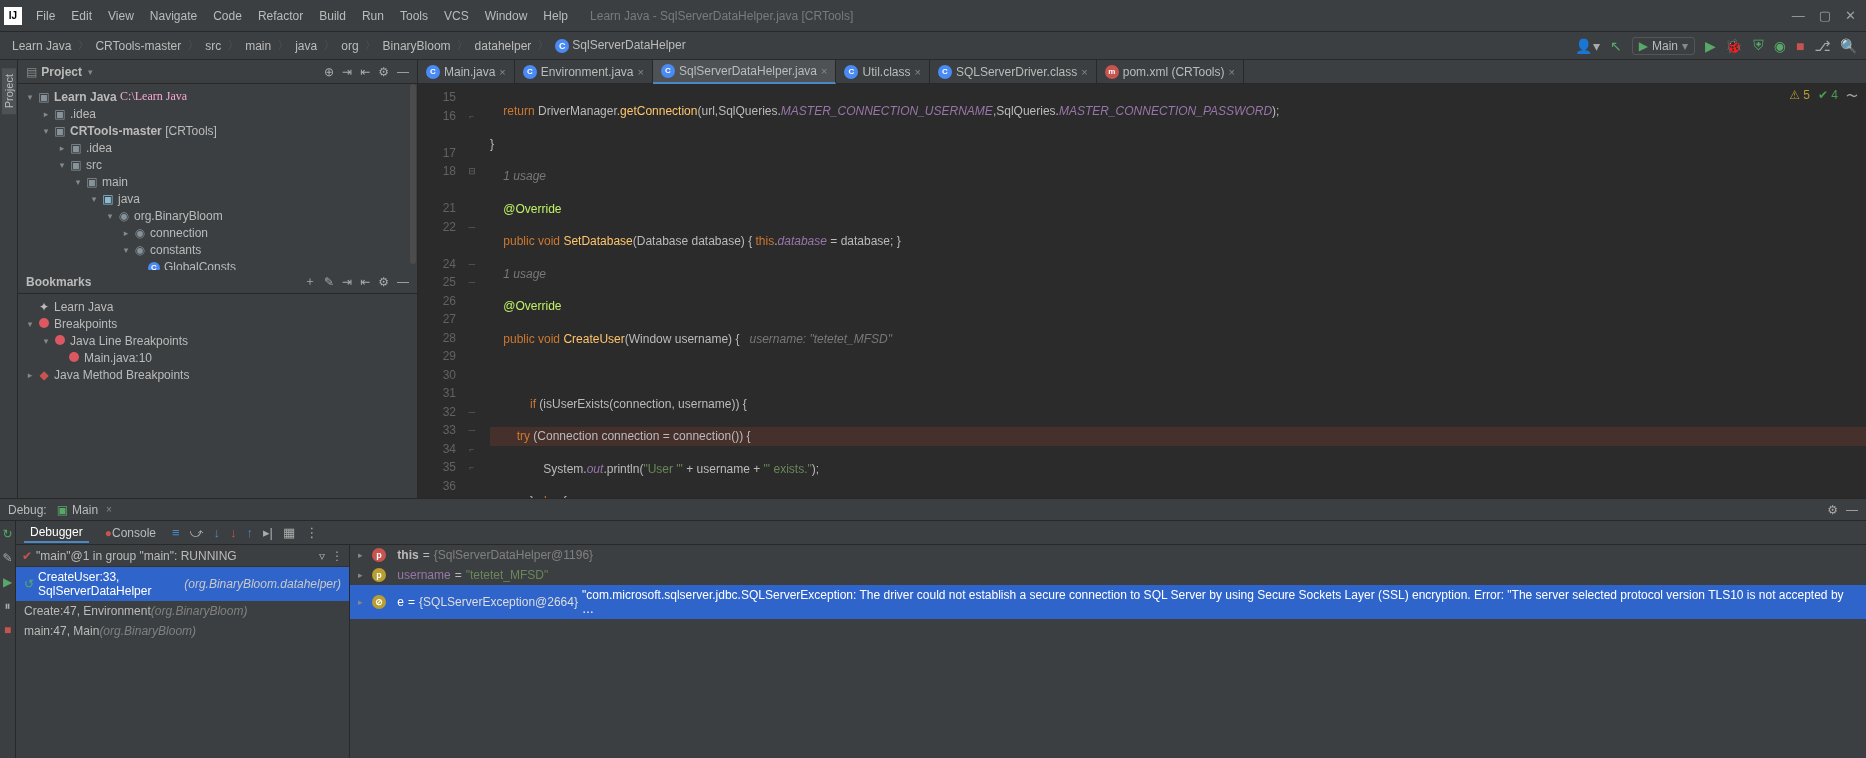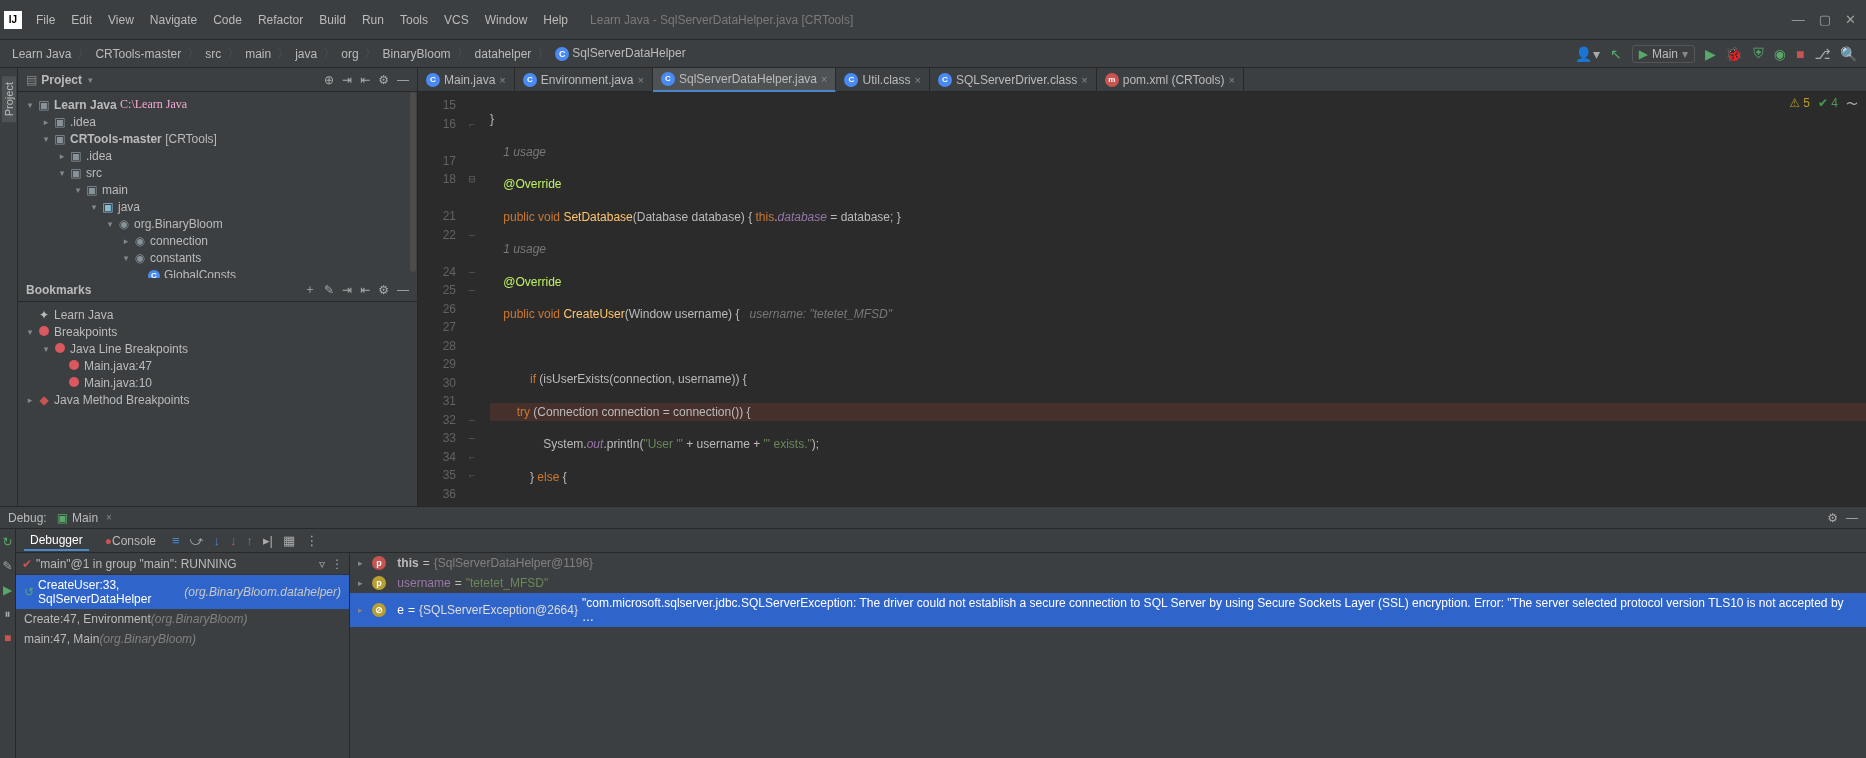--- a/index.html
+++ b/index.html
@@ -1,17 +1,17 @@
 <!DOCTYPE html>
 <html><head>
 <meta charset="utf-8">
 <style>
 * { margin:0; padding:0; box-sizing:border-box; font-family:"Segoe UI",Arial,sans-serif; font-size:12px; }
 body { background:#2b2b2b; color:#bbbbbb; width:1866px; height:758px; overflow:hidden; }
-.menubar { height:40px; background:#3c3f41; display:flex; align-items:center; padding:0 4px; border-bottom:1px solid #282828;}
+.menubar { height:32px; background:#3c3f41; display:flex; align-items:center; padding:0 4px; border-bottom:1px solid #282828;}
 .menubar .logo { width:18px; height:18px; background:#fff; color:#000; font-weight:bold; display:flex; align-items:center; justify-content:center; margin-right:6px; font-size:10px;}
 .menubar .mitem { padding:0 8px; color:#bbbbbb; cursor:pointer; }
 .menubar .title { margin-left:14px; color:#7a7a7a; }
 .menubar .winbtns { margin-left:auto; display:flex; gap:14px; padding-right:6px;}
 .menubar .winbtns span { color:#a0a0a0; cursor:pointer; font-size:13px;}
 .navbar { height:28px; background:#3c3f41; display:flex; align-items:center; padding:0 8px; border-bottom:1px solid #282828;}
 .navbar .crumb { color:#bbbbbb; padding:0 4px; cursor:pointer;}
 .navbar .sep { color:#5a5a5a; padding:0 2px;}
 .navbar .cls-icon { width:14px; height:14px; background:#4a8af4; border-radius:50%; display:inline-flex; align-items:center; justify-content:center; color:#fff; font-size:9px; margin-right:3px; font-weight:bold;}
 .navbar .right { margin-left:auto; display:flex; align-items:center; gap:10px;}
@@ -263,25 +263,20 @@
         </div>
       <div class="row">
           <span class="lead" style="width:22px"></span>
           <span class="chev">▾</span>
           <span class="icon"><span class="bp"></span></span>
           <span>Java Line Breakpoints</span>
         </div>
       <div class="row">
           <span class="lead" style="width:48px"></span>
           <span class="icon"><span class="bp"></span></span>
-          <span>Main.java:47</span>
-        </div>
-      <div class="row">
-          <span class="lead" style="width:48px"></span>
-          <span class="icon"><span class="bp"></span></span>
           <span>Main.java:10</span>
         </div>
       <div class="row">
           <span class="lead" style="width:6px"></span>
           <span class="chev">▸</span>
           <span class="icon" style="color:#c75450">◆</span>
           <span>Java Method Breakpoints</span>
         </div>
     </div>
   </div>
@@ -367,20 +362,21 @@
           <div class="fc"></div>
           <div class="fc"></div>
           <div class="fc"></div>
           <div class="fc">─</div>
           <div class="fc">─</div>
           <div class="fc">⌐</div>
           <div class="fc">⌐</div>
           <div class="fc"></div>
       </div>
       <div class="code-lines">
+<div class="cl">    <span class="kw">return</span><span> DriverManager.</span><span class="fn">getConnection</span><span>(url,SqlQueries.</span><span class="field">MASTER_CONNECTION_USERNAME</span><span>,SqlQueries.</span><span class="field">MASTER_CONNECTION_PASSWORD</span><span>);</span></div>
 <div class="cl"><span>}</span></div>
 <div class="cl">    <span class="inlay">1 usage</span></div>
 <div class="cl">    <span class="anno">@Override</span></div>
 <div class="cl">    <span class="kw">public void </span><span class="fn">SetDatabase</span><span>(Database database) { </span><span class="kw">this</span><span>.</span><span class="field">database</span><span> = database; }</span></div>
 <div class="cl">    <span class="inlay">1 usage</span></div>
 <div class="cl">    <span class="anno">@Override</span></div>
 <div class="cl">    <span class="kw">public void </span><span class="fn">CreateUser</span><span>(Window username) {</span><span class="inlay">   username: "tetetet_MFSD"</span></div>
 <div class="cl"></div>
 <div class="cl">            <span class="kw">if </span><span>(isUserExists(connection, username)) {</span></div>
 <div class="cl"><span class="hl-dark" style="width:100%">        <span class="kw">try </span><span>(Connection connection = connection()) {</span></span></div>

